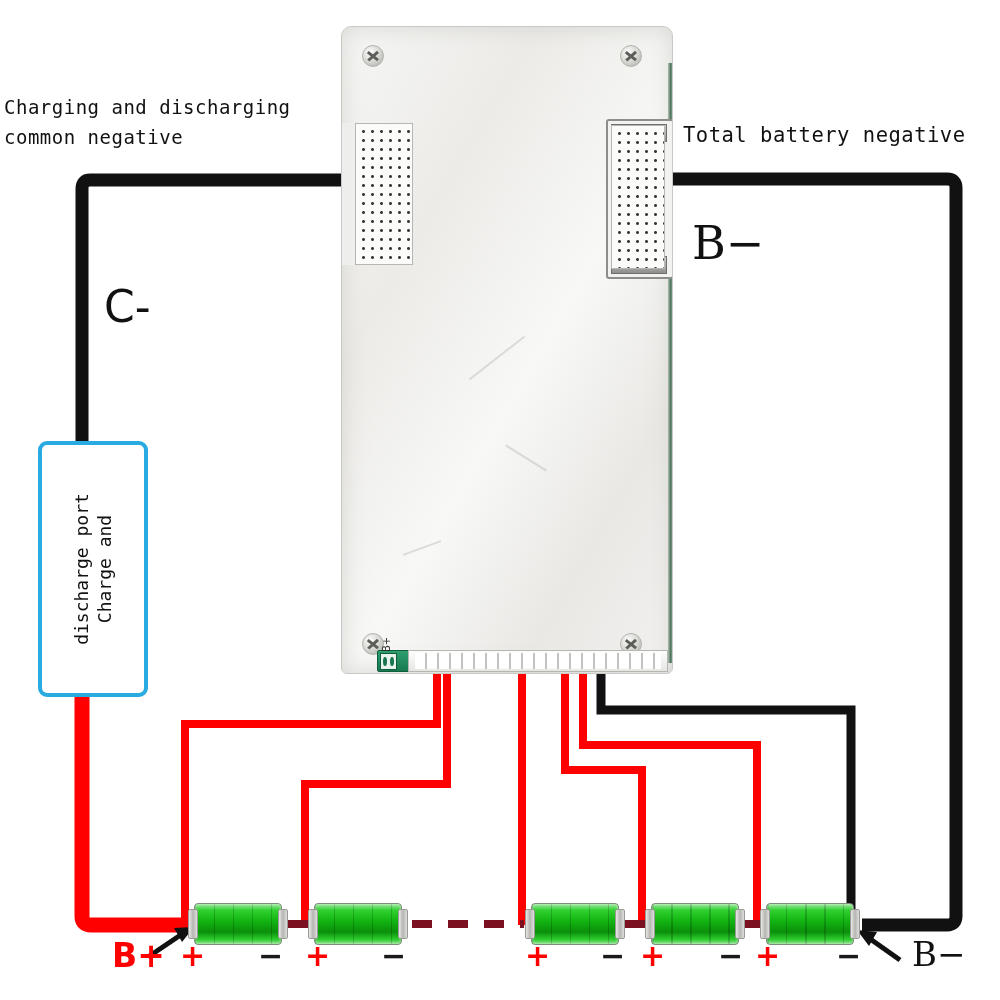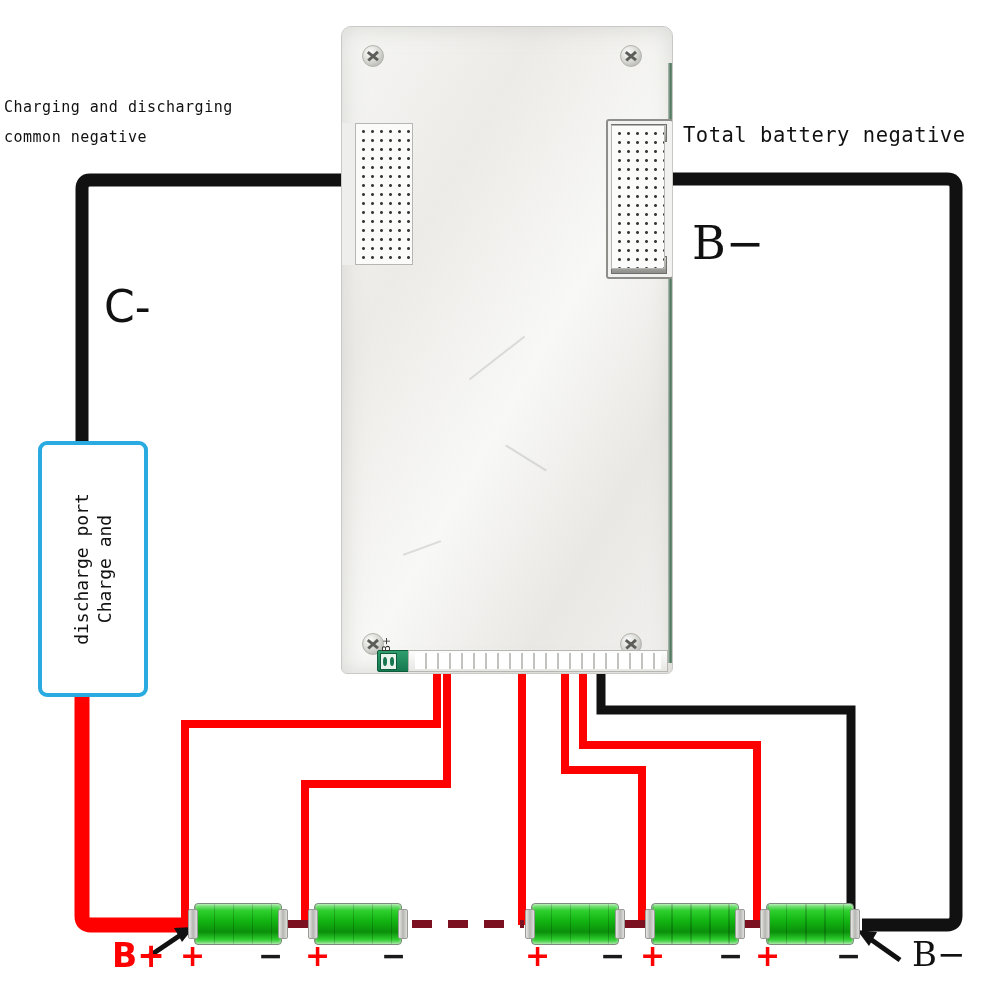--- a/index.html
+++ b/index.html
@@ -11,21 +11,21 @@
     position:relative;
   }
   #stage{position:absolute;left:0;top:0;width:1000px;height:1000px;}
   svg#wires{position:absolute;left:0;top:0;width:1000px;height:1000px;}
 
   .lbl{position:absolute;color:#111;white-space:pre;}
   .lbl-mono{font-family:"DejaVu Sans Mono", monospace;}
 
   #label-charge-discharge{
     left:4px;top:92px;width:330px;
-    font-size:15px;line-height:30px;letter-spacing:.5px;
+    font-size:19px;line-height:30px;letter-spacing:.5px;
   }
   #label-total-neg{
     left:683px;top:120px;width:320px;
     font-size:20.5px;line-height:30px;letter-spacing:.5px;
   }
   #label-c-minus{
     left:104px;top:281px;font-size:44px;font-weight:400;
     font-family:"DejaVu Sans", sans-serif;
   }
   #label-b-minus-board{

